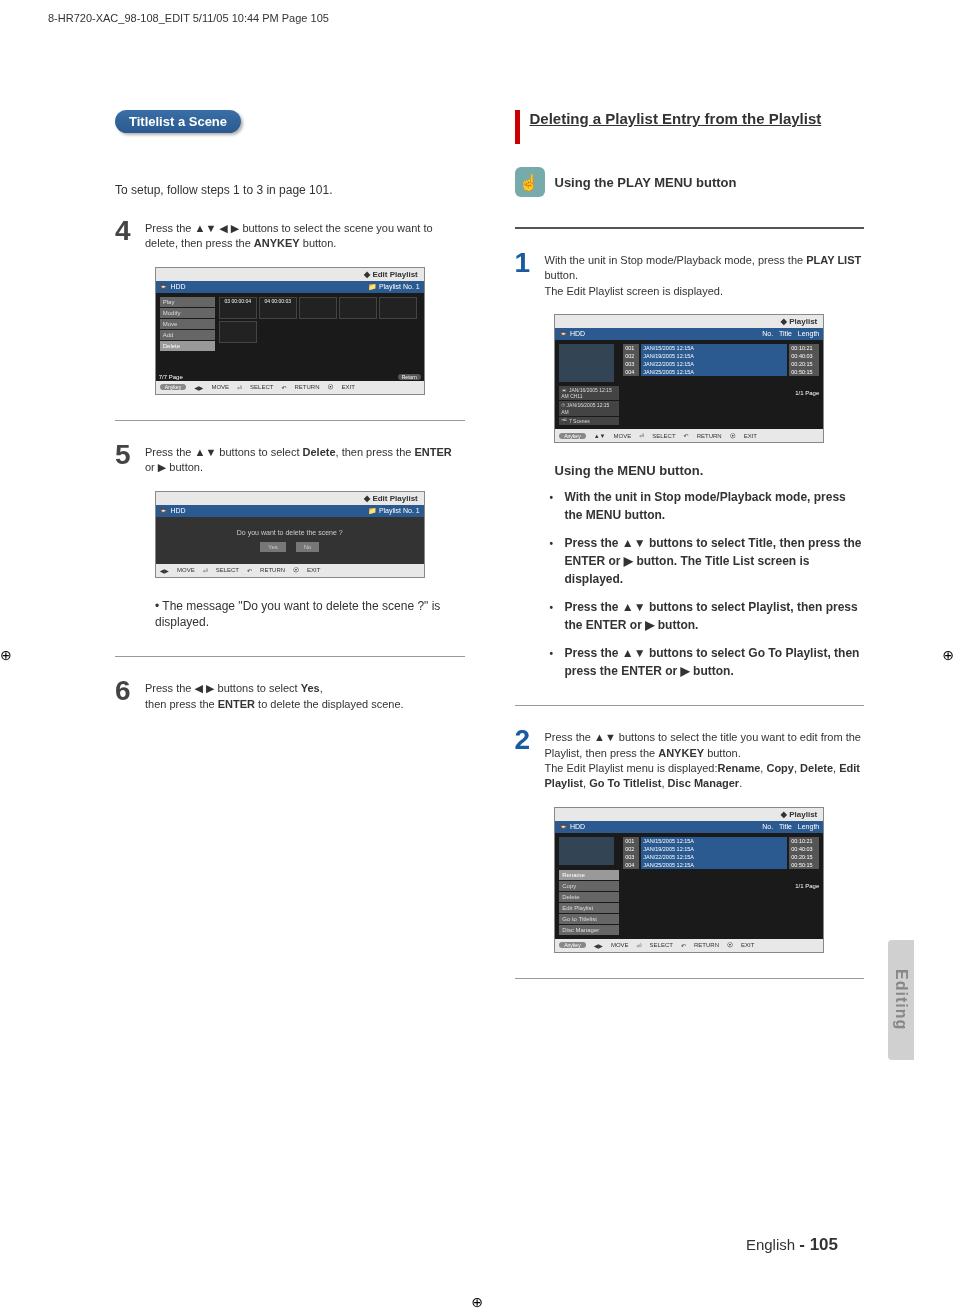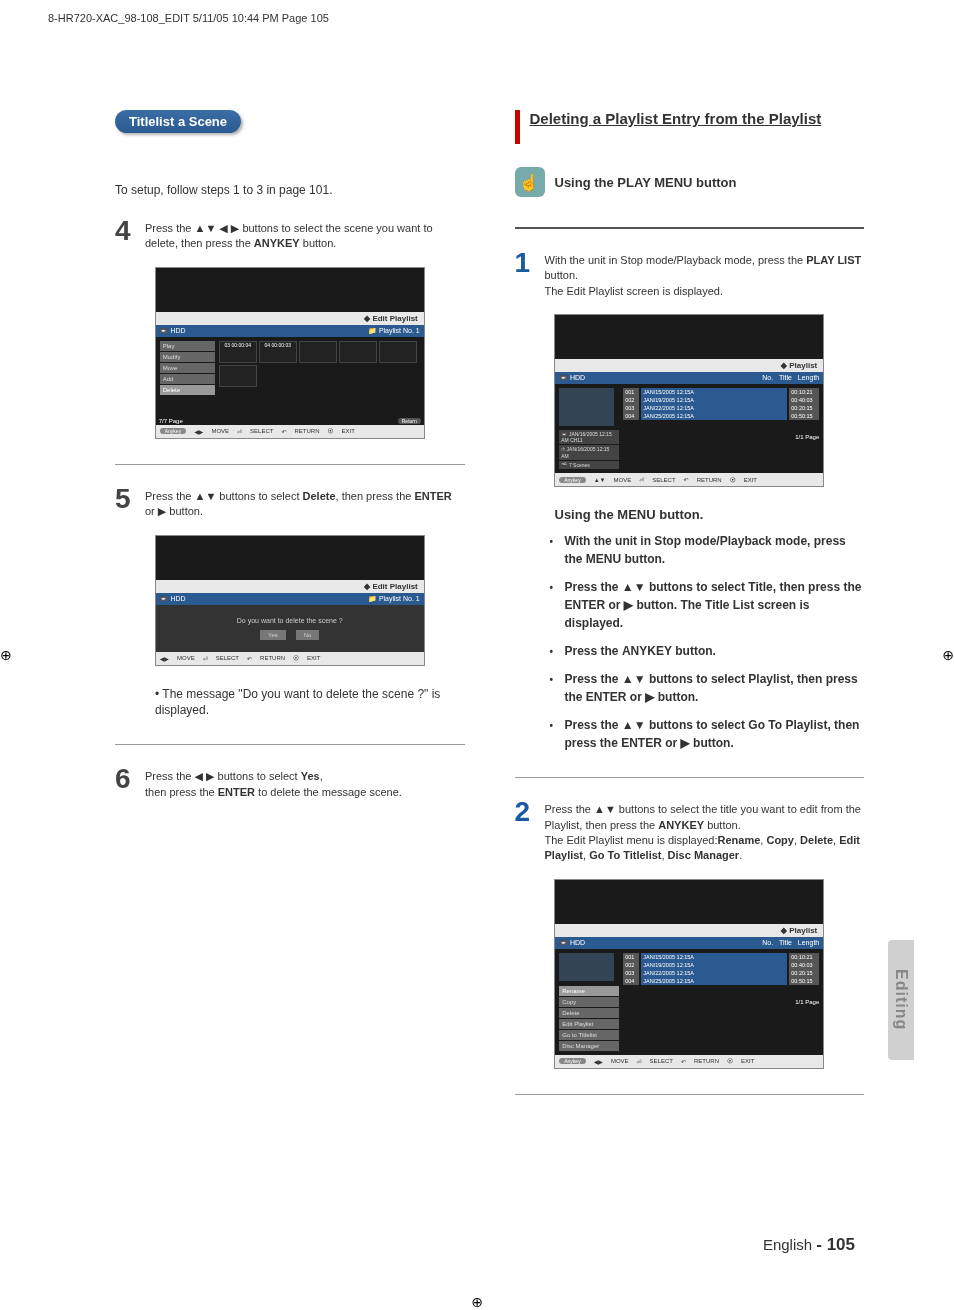--- a/index.html
+++ b/index.html
@@ -49,21 +49,21 @@
   ul.bullets { list-style: none; margin-left: 40px; }
   ul.bullets li { font-size: 12px; line-height: 1.5; margin-bottom: 10px; position: relative; padding-left: 10px; font-weight: bold;}
   ul.bullets li::before { content: "•"; position: absolute; left: -5px; font-size: 10px; top: 2px; }
   .note { font-size: 12px; margin-left: 40px; line-height:1.4; }
   
   .screen {
     width: 270px; margin: 10px auto 20px auto;
     border: 1px solid #888; font-size: 7px; color:#fff;
     background: #1a1a1a;
   }
-  .screen-title { background:#e8e8e8; color:#333; text-align:right; padding:2px 6px; font-weight:bold; font-size:8px;margin-top:44px;}
+  .screen-title { background:#e8e8e8; color:#333; text-align:right; padding:2px 6px; font-weight:bold; font-size:8px;}
   .screen-sub { display:flex; background:#2a5a90; padding:2px 4px; justify-content:space-between; font-size:7px;}
   .screen-body { padding:4px; min-height:80px; display:flex; gap:4px; }
   .menu-col { width: 55px; display:flex; flex-direction:column; gap:1px;}
   .menu-item { background:#666; padding:2px 3px; font-size:6px; color:#ddd; }
   .menu-item.sel { background:#999; color:#fff; }
   .thumb-area { flex:1; display:flex; flex-wrap:wrap; gap:2px; align-content:flex-start;}
   .thumb { width:38px; height:22px; background:#222; border:1px solid #444; font-size:5px; text-align:center; }
   .page-row { text-align:center; font-size:6px; padding:1px 3px; display:flex; justify-content:space-between;}
   .btn-pill { background:#555; border-radius:6px; padding:0 4px; font-size:5px;}
   .footer-bar { background:#e8e8e8; color:#333; padding:3px 4px; display:flex; gap:8px; font-size:6px; align-items:center;}
@@ -80,21 +80,21 @@
   .thumb-big { width:55px; height:38px; background:#345; margin-bottom:4px;}
   .lbl-row { font-size:5px; color:#ddd; background:#444; padding:1px 2px; margin-top:1px;}
   
   .side-tab {
     position:absolute; right:40px; top:940px; height:120px; width:26px;
     background:#d0d0d0; border-radius:4px 0 0 4px;
     writing-mode: vertical-rl; text-align:center; font-weight:bold;
     color:#888; font-size:16px; display:flex; align-items:center; justify-content:center;
     letter-spacing:1px;
   }
-  .page-foot { position:absolute; bottom:55px; right:99px; font-size:15px; }
+  .page-foot { position:absolute; bottom:55px; right:116px; font-size:15px; }
   .page-foot b { font-size:17px; }
   .reg-marks { position:absolute; font-size:14px; color:#000; }
   .reg-bottom { bottom:0; left:50%; transform:translateX(-50%);}
   .reg-left { left:0; top:50%; transform:translateY(-50%);}
   .reg-right { right:0; top:50%; transform:translateY(-50%);}
 </style>
 </head>
 <body>
 
 <div class="top-header">8-HR720-XAC_98-108_EDIT  5/11/05  10:44 PM  Page 105</div>
@@ -189,21 +189,21 @@
       </div>
 
       <div class="note">• <span>The message "Do you want to delete the scene ?" is displayed.</span></div>
 
       <div class="hr"></div>
 
       <div class="step">
         <div class="step-num">6</div>
         <div class="step-text">
           <span>Press the ◀ ▶ buttons to select </span><b>Yes</b><span>,</span><br>
-          <span>then press the </span><b>ENTER</b><span> to delete the message scene.</span>
+          <span>then press the </span><b>ENTER</b><span> to delete the displayed scene.</span>
         </div>
       </div>
     </div>
 
     <div class="col">
       <div class="sec-bar">
         <div class="red-bar"></div>
         <div class="sec-title">Deleting a Playlist Entry from the Playlist</div>
       </div>
 
@@ -269,21 +269,20 @@
             <span>RETURN</span>
           <span class="sym">⦿</span>
             <span>EXIT</span>
         </div>
       </div>
 
       <div class="sub-title" style="margin-left:40px">Using the MENU button.</div>
       <ul class="bullets">
         <li><span>With the unit in Stop mode/Playback mode, press the </span><b>MENU</b><span> button.</span></li>
         <li><span>Press the ▲▼ buttons to select </span><b>Title</b><span>, then press the </span><b>ENTER</b><span> or ▶ button. The Title List screen is displayed.</span></li>
-        <li><span>Press the </span><b>ANYKEY</b><span> button.</span></li>
         <li><span>Press the ▲▼ buttons to select </span><b>Playlist</b><span>, then press the </span><b>ENTER</b><span> or ▶ button.</span></li>
         <li><span>Press the ▲▼ buttons to select </span><b>Go To Playlist</b><span>, then press the </span><b>ENTER</b><span> or ▶ button.</span></li>
       </ul>
 
       <div class="hr"></div>
 
       <div class="step">
         <div class="step-num blue">2</div>
         <div class="step-text">
           <span>Press the ▲▼ buttons to select the title you want to edit from the Playlist, then press the </span><b>ANYKEY</b><span> button.</span><br>

